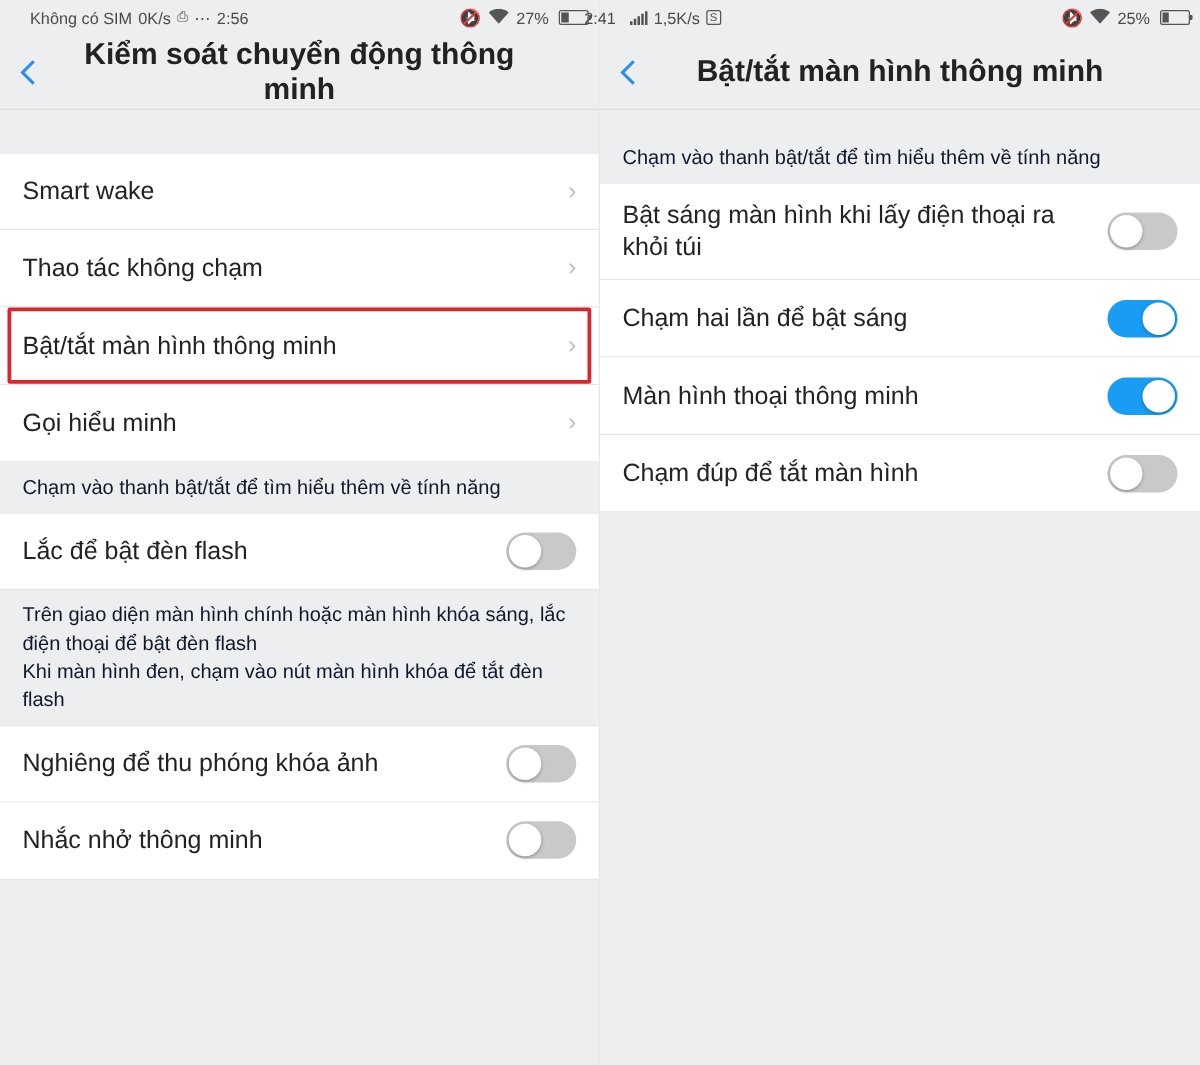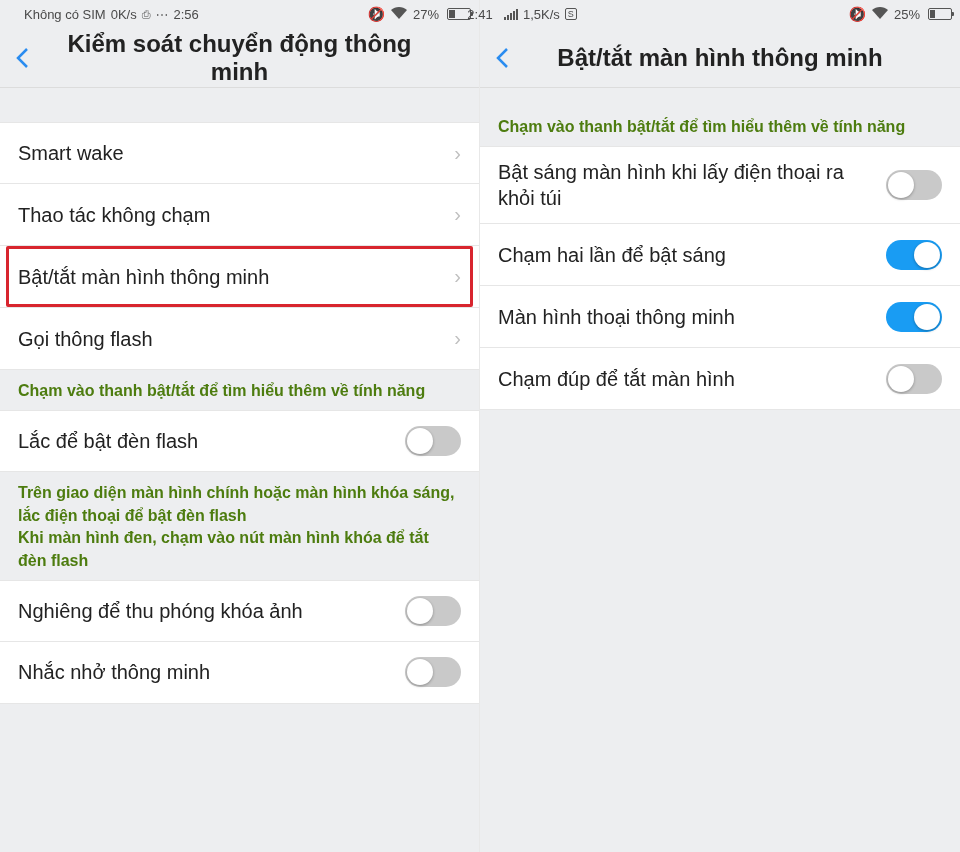--- a/index.html
+++ b/index.html
@@ -78,24 +78,23 @@
     line-height: 1.3;
     padding-right: 10px;
   }
   .chevron {
     color: #c0c0c0;
     font-size: 20px;
   }
   .hint-text {
     padding: 10px 18px 8px 18px;
     font-size: 16px;
-    color: #4d7c0f;
+    color: #0f172a;
     line-height: 1.4;
     background: #edeef0;
-    font-weight: bold;
   }
   .highlight {
     position: absolute;
     left: 6px;
     right: 6px;
     top: 0;
     bottom: 0;
     border: 3px solid #d8252e;
     border-radius: 2px;
     pointer-events: none;
@@ -208,21 +207,21 @@
     <div class="list-item">
       <div class="item-label">Thao tác không chạm</div>
       <span class="chevron">›</span>
     </div>
     <div class="list-item" style="position:relative;">
       <div class="item-label">Bật/tắt màn hình thông minh</div>
       <span class="chevron">›</span>
       <div class="highlight"></div>
     </div>
     <div class="list-item">
-      <div class="item-label">Gọi thông flash</div>
+      <div class="item-label">Gọi hiểu minh</div>
       <span class="chevron">›</span>
     </div>
 
     <div class="hint-text">Chạm vào thanh bật/tắt để tìm hiểu thêm về tính năng</div>
 
     <div class="list-item first">
       <div class="item-label">Lắc để bật đèn flash</div>
       <div class="toggle off"></div>
     </div>
 

